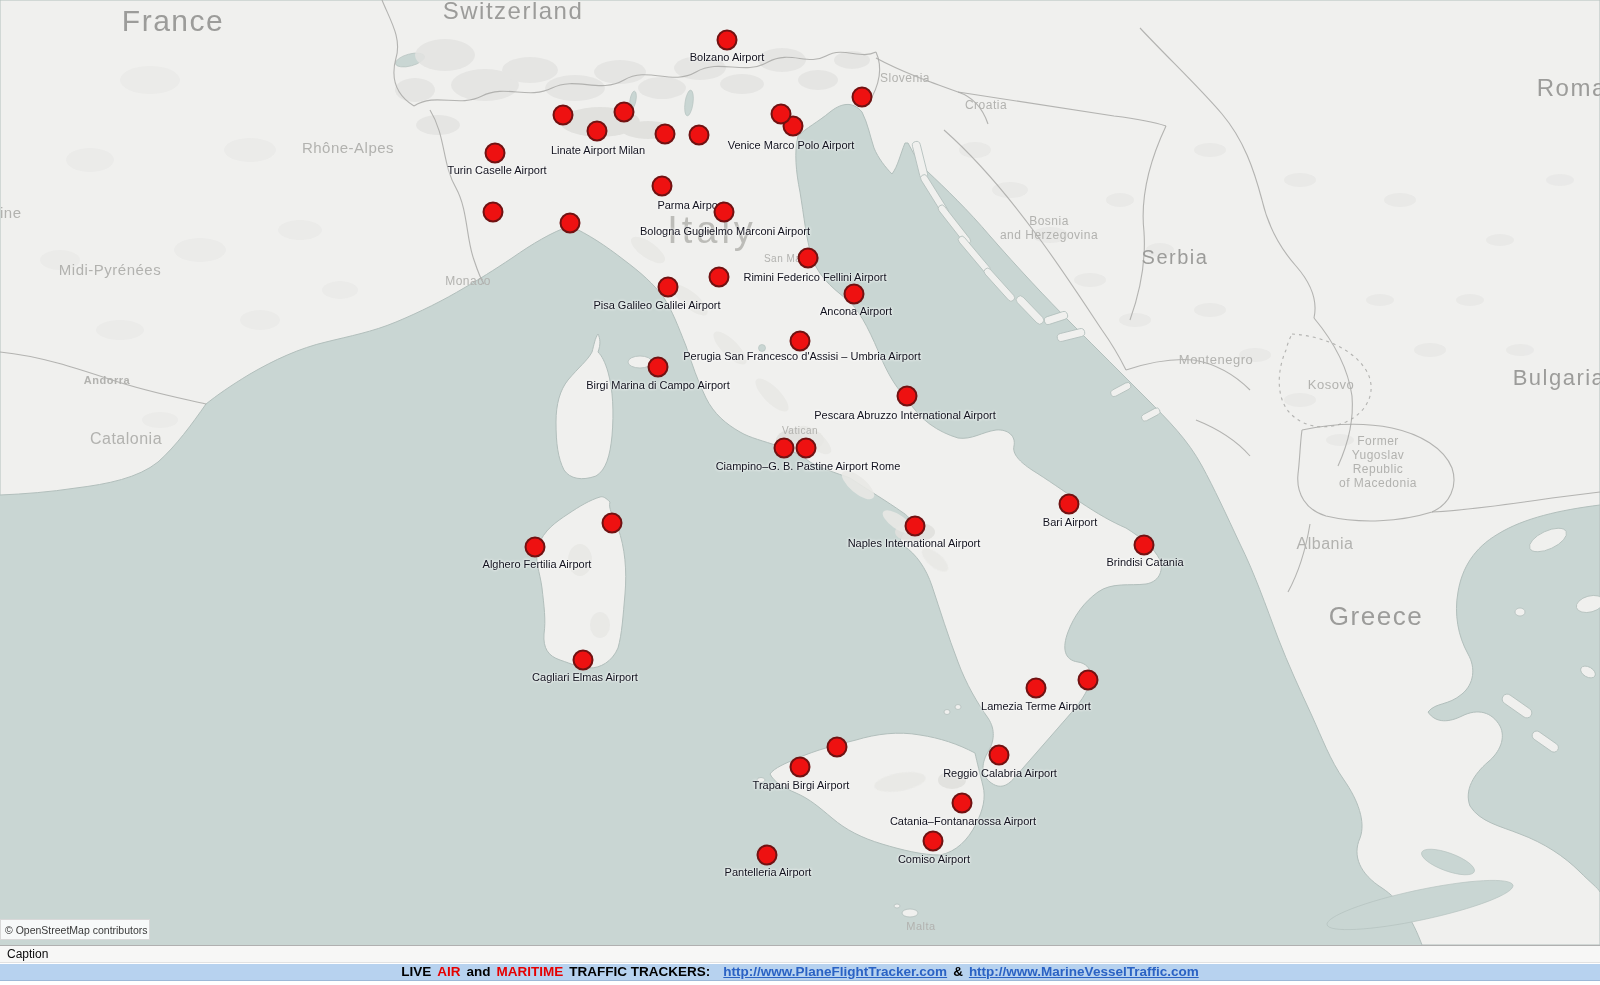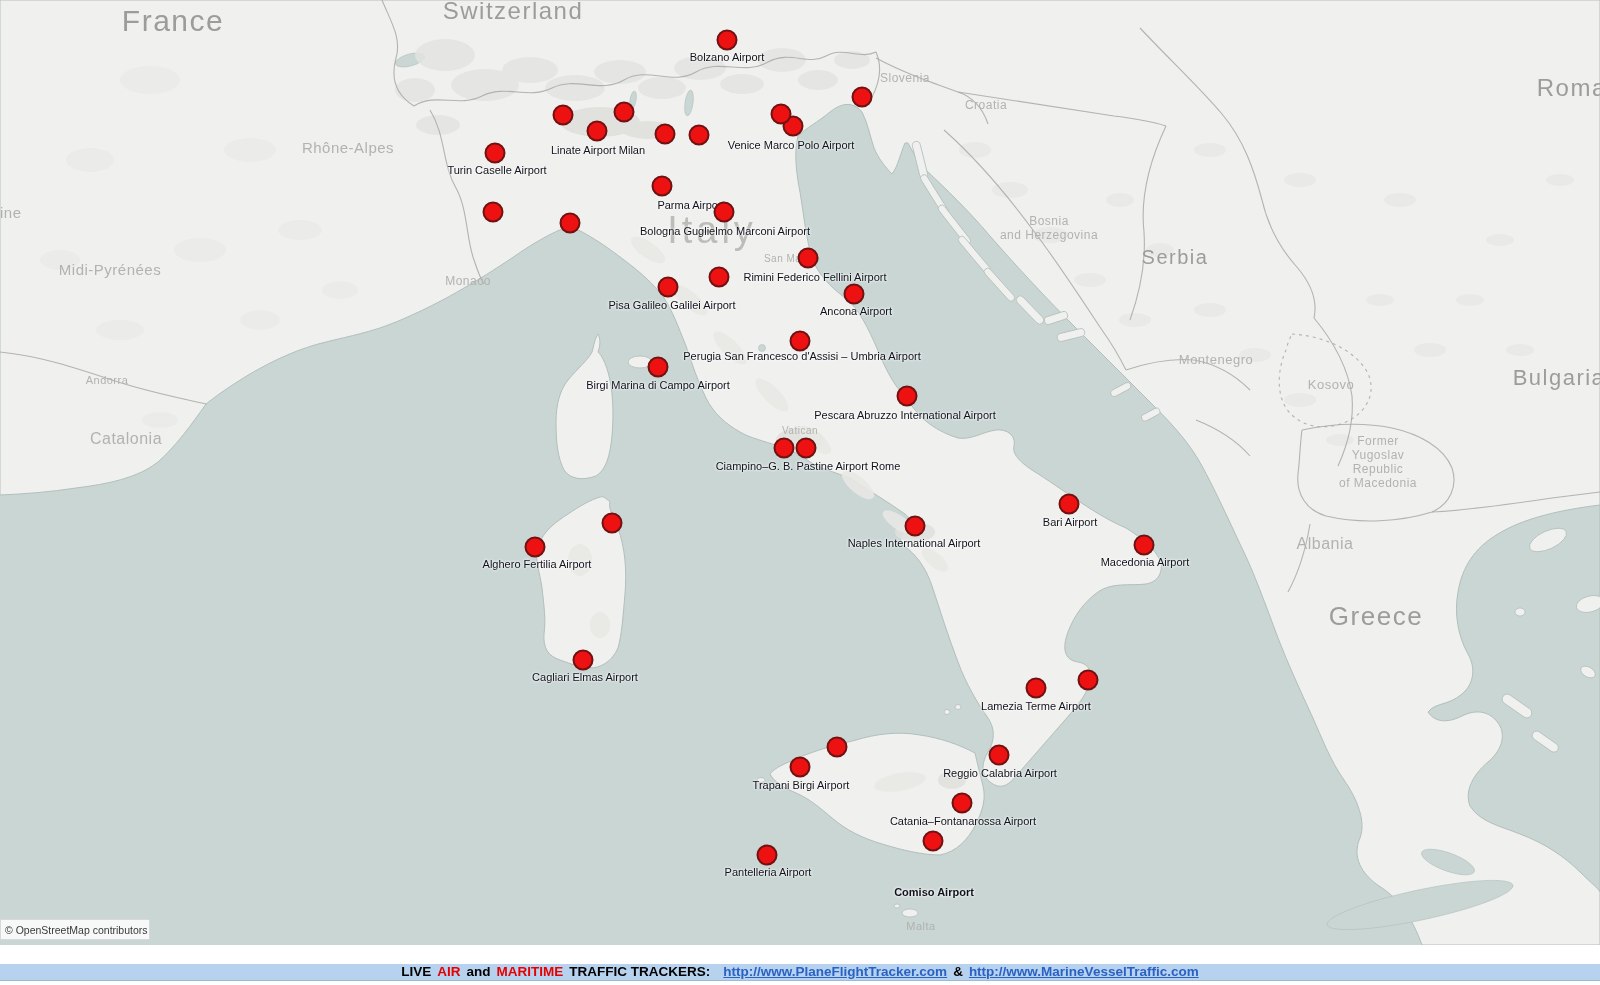--- a/index.html
+++ b/index.html
@@ -220,21 +220,21 @@
       </g>
     </svg>
 
     <div class="attribution">© OpenStreetMap contributors</div>
   <div class="geo t1" style="font-size: 30px; left: 173px; top: 21px;">France</div>
       <div class="geo t1" style="font-size: 24px; left: 513px; top: 11px;">Switzerland</div>
       <div class="geo t1" style="font-size: 24px; left: 1590px; top: 88px;">Romania</div>
       <div class="geo t2" style="font-size: 15px; left: 348px; top: 147px;">Rhône-Alpes</div>
       <div class="geo t2" style="font-size: 15px; left: -12px; top: 212px;">Aquitaine</div>
       <div class="geo t2" style="font-size: 15px; left: 110px; top: 269px;">Midi-Pyrénées</div>
-      <div class="geo t2" style="font-size: 11px; left: 107px; top: 380px;">Andorra</div>
+      <div class="geo t2" style="font-size: 11px; left: 107px; top: 380px; font-weight: bold;">Andorra</div>
       <div class="geo t2" style="font-size: 16px; left: 126px; top: 439px;">Catalonia</div>
       <div class="geo t2" style="font-size: 12px; left: 468px; top: 281px;">Monaco</div>
       <div class="geo t3" style="font-size: 38px; left: 712px; top: 230px;">Italy</div>
       <div class="geo t2" style="font-size: 10px; left: 792px; top: 258px;">San Marino</div>
       <div class="geo t2" style="font-size: 10px; left: 800px; top: 430px;">Vatican</div>
       <div class="geo t2" style="font-size: 12px; left: 905px; top: 78px;">Slovenia</div>
       <div class="geo t2" style="font-size: 12px; left: 986px; top: 105px;">Croatia</div>
       <div class="geo t2" style="font-size: 12px; left: 1049px; top: 228px;">Bosnia
 and Herzegovina</div>
       <div class="geo t1" style="font-size: 20px; left: 1175px; top: 257px;">Serbia</div>
@@ -248,36 +248,36 @@
       <div class="geo t2" style="font-size: 16px; left: 1277px; top: 544px; margin-left: 48px;">Albania</div>
       <div class="geo t1" style="font-size: 26px; left: 1376px; top: 616px;">Greece</div>
       <div class="geo t2" style="font-size: 11px; left: 921px; top: 926px;">Malta</div>
       <div class="mlabel" style="left: 727px; top: 57px;">Bolzano Airport</div>
       <div class="mlabel" style="left: 598px; top: 150px;">Linate Airport Milan</div>
       <div class="mlabel" style="left: 791px; top: 145px;">Venice Marco Polo Airport</div>
       <div class="mlabel" style="left: 497px; top: 170px;">Turin Caselle Airport</div>
       <div class="mlabel" style="left: 663px; top: 205px; margin-left: 28px;">Parma Airport</div>
       <div class="mlabel" style="left: 725px; top: 231px;">Bologna Guglielmo Marconi Airport</div>
       <div class="mlabel" style="left: 807px; top: 277px; padding-left: 16px;">Rimini Federico Fellini Airport</div>
-      <div class="mlabel" style="left: 672px; top: 305px;">Pisa Galileo Galilei Airport</div>
+      <div class="mlabel" style="left: 657px; top: 305px;">Pisa Galileo Galilei Airport</div>
       <div class="mlabel" style="left: 856px; top: 311px;">Ancona Airport</div>
       <div class="mlabel" style="left: 802px; top: 356px;">Perugia San Francesco d'Assisi – Umbria Airport</div>
       <div class="mlabel" style="left: 658px; top: 385px;">Birgi Marina di Campo Airport</div>
       <div class="mlabel" style="left: 905px; top: 415px;">Pescara Abruzzo International Airport</div>
       <div class="mlabel" style="left: 808px; top: 466px;">Ciampino–G. B. Pastine Airport Rome</div>
       <div class="mlabel" style="left: 914px; top: 543px;">Naples International Airport</div>
       <div class="mlabel" style="left: 1070px; top: 522px;">Bari Airport</div>
-      <div class="mlabel" style="left: 1145px; top: 562px;">Macedonia Airport</div>
+      <div class="mlabel" style="left: 1145px; top: 562px;">Brindisi Catania</div>
       <div class="mlabel" style="left: 537px; top: 564px;">Alghero Fertilia Airport</div>
       <div class="mlabel" style="left: 585px; top: 677px;">Cagliari Elmas Airport</div>
       <div class="mlabel" style="left: 1036px; top: 706px;">Lamezia Terme Airport</div>
       <div class="mlabel" style="left: 1000px; top: 773px;">Reggio Calabria Airport</div>
       <div class="mlabel" style="left: 801px; top: 785px;">Trapani Birgi Airport</div>
       <div class="mlabel" style="left: 963px; top: 821px;">Catania–Fontanarossa Airport</div>
-      <div class="mlabel" style="left: 934px; top: 892px; font-weight: bold;">Comiso Airport</div>
+      <div class="mlabel" style="left: 934px; top: 859px;">Comiso Airport</div>
       <div class="mlabel" style="left: 768px; top: 872px;">Pantelleria Airport</div>
       <div class="dot" title="Bolzano Airport" style="left: 727px; top: 40px;"></div>
       <div class="dot" title="Linate Airport Milan" style="left: 597px; top: 131px;"></div>
       <div class="dot" title="Venice Marco Polo Airport" style="left: 793px; top: 126px;"></div>
       <div class="dot" title="Turin Caselle Airport" style="left: 495px; top: 153px;"></div>
       <div class="dot" title="Parma Airport" style="left: 662px; top: 186px;"></div>
       <div class="dot" title="Bologna Guglielmo Marconi Airport" style="left: 724px; top: 212px;"></div>
       <div class="dot" title="Rimini Federico Fellini Airport" style="left: 808px; top: 258px;"></div>
       <div class="dot" title="Pisa Galileo Galilei Airport" style="left: 668px; top: 287px;"></div>
       <div class="dot" title="Ancona Airport" style="left: 854px; top: 294px;"></div>
@@ -304,17 +304,20 @@
       <div class="dot" style="left: 862px; top: 97px;"></div>
       <div class="dot" style="left: 493px; top: 212px;"></div>
       <div class="dot" style="left: 570px; top: 223px;"></div>
       <div class="dot" style="left: 719px; top: 277px;"></div>
       <div class="dot" style="left: 784px; top: 448px;"></div>
       <div class="dot" style="left: 612px; top: 523px;"></div>
       <div class="dot" style="left: 1088px; top: 680px;"></div>
       <div class="dot" style="left: 837px; top: 747px;"></div>
     </div>
 
+  <div class="caption-bar">
+    <span>Caption</span>
+  </div>
 
   <div class="footer-bar">
     <div class="footer-line"><span class="seg b">LIVE</span><span class="seg r">AIR</span><span class="seg b">and</span><span class="seg r">MARITIME</span><span class="seg b gap">TRAFFIC TRACKERS:</span><a class="seg l" href="#">http://www.PlaneFlightTracker.com</a><span class="seg b">&amp;</span><a class="seg l" href="#">http://www.MarineVesselTraffic.com</a></div>
   </div>
 </div>
 
 </body></html>

